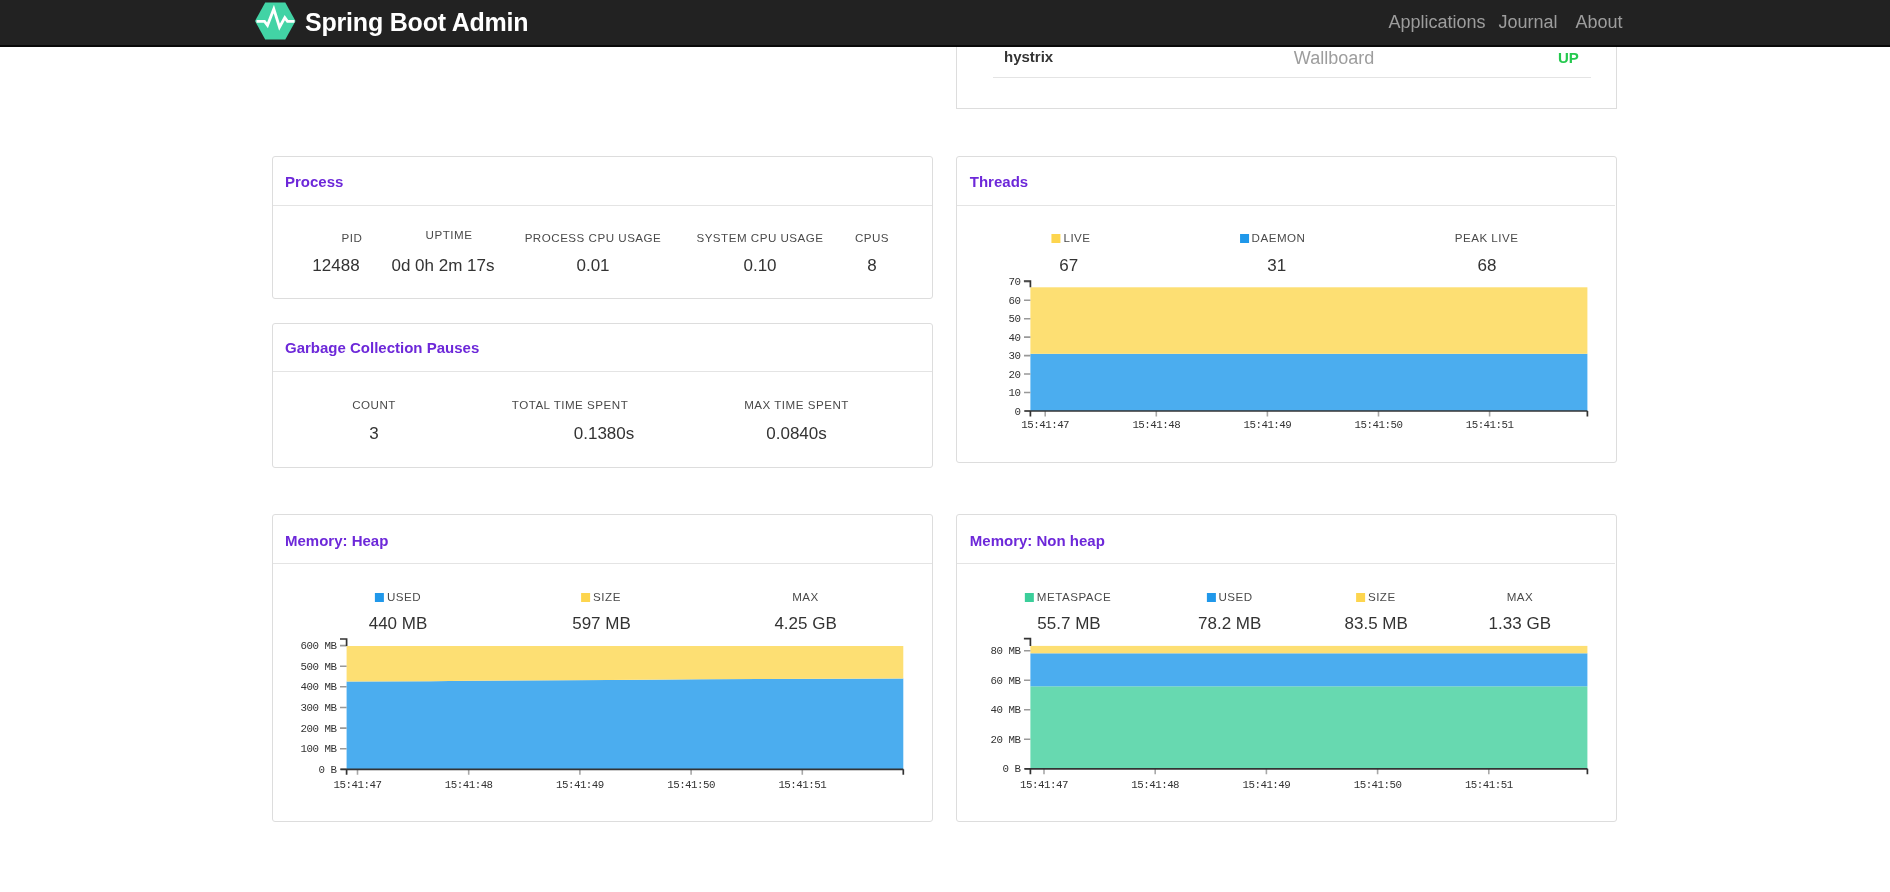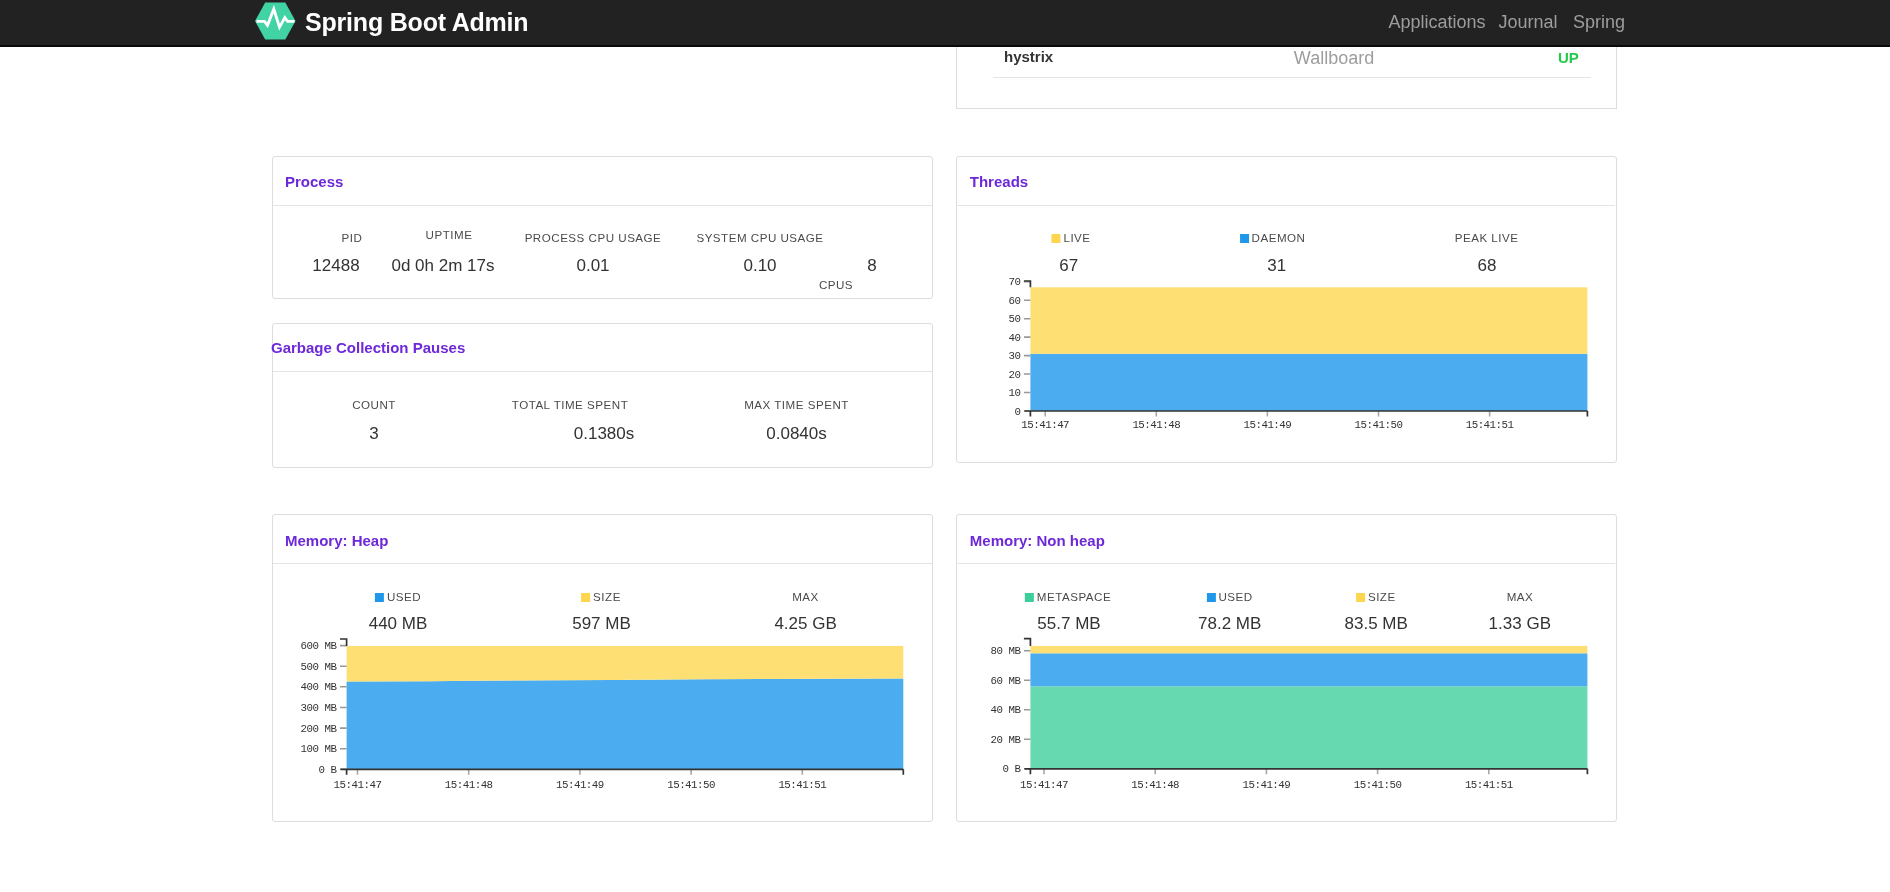--- a/index.html
+++ b/index.html
@@ -21,44 +21,44 @@
 
 <div class="abs" style="left:0;top:0;width:1890px;height:45px;background:#222;border-bottom:2px solid #090909;z-index:40;"></div>
 <svg style="left:255px;top:2px;z-index:45;" width="41" height="38" viewBox="0 0 41 38">
   <polygon points="0,19 10.2,0.4 30.3,0.4 40.5,19 30.3,37.6 10.2,37.6" fill="#42d3a5"></polygon>
   <path d="M1.5,19.4 H9.5 L12.5,23.3 L18.8,7 L24.5,25.2 L29.8,15.6 L32.5,19.4 H39.5" stroke="#fff" stroke-width="2.8" fill="none"></path>
 </svg>
 <div class="abs" style="left:305px;top:8px;font-size:25px;font-weight:bold;color:#fff;letter-spacing:-0.2px;z-index:45;">Spring Boot Admin</div>
 <div class="navlink" style="left:1334px;top:11.5px;margin-top:36px;">Wallboard</div>
 <div class="navlink" style="left:1437px;top:11.5px;">Applications</div>
 <div class="navlink" style="left:1528px;top:11.5px;">Journal</div>
-<div class="navlink" style="left:1599px;top:11.5px;">Spring</div>
+<div class="navlink" style="left:1599px;top:11.5px;">About</div>
 
 <div class="abs" style="left:955.5px;top:30px;width:659.5px;height:78px;background:#fff;border:1px solid #ddd;border-top:none;"></div>
 <div class="abs" style="left:1004px;top:48px;font-size:15px;font-weight:bold;color:#333;">hystrix</div>
 <div class="abs" style="left:1558px;top:49px;font-size:15px;font-weight:bold;color:#24c94e;">UP</div>
 <div class="sep" style="left:992.7px;top:76.7px;width:598px;"></div>
 
 <div class="panel" style="left:271.6px;top:155.8px;width:659px;height:141.5px;"></div>
 <div class="sep" style="left:272.6px;top:205.4px;width:659px;"></div>
 <div class="title" style="left:285px;top:173px;">Process</div>
 <div class="lab" style="left:336px;top:231px;margin-left:16px;">PID</div>
 <div class="lab" style="left:443px;top:228px;padding-left:12px;">UPTIME</div>
 <div class="lab" style="left:593px;top:231px;">PROCESS CPU USAGE</div>
 <div class="lab" style="left:760px;top:231px;">SYSTEM CPU USAGE</div>
-<div class="lab" style="left:836px;top:231px;margin-top:47px;">CPUS</div>
+<div class="lab" style="left:872px;top:231px;">CPUS</div>
 <div class="val" style="left:336px;top:255.5px;">12488</div>
 <div class="val" style="left:443px;top:255.5px;">0d 0h 2m 17s</div>
 <div class="val" style="left:593px;top:255.5px;">0.01</div>
 <div class="val" style="left:760px;top:255.5px;">0.10</div>
 <div class="val" style="left:872px;top:255.5px;">8</div>
 
 <div class="panel" style="left:271.6px;top:323.3px;width:659px;height:142.4px;"></div>
 <div class="sep" style="left:272.6px;top:371.2px;width:659px;"></div>
-<div class="title" style="left:271px;top:339.4px;">Garbage Collection Pauses</div>
+<div class="title" style="left:285px;top:339.4px;">Garbage Collection Pauses</div>
 <div class="lab" style="left:374px;top:397.6px;">COUNT</div>
 <div class="lab" style="left:570px;top:397.6px;">TOTAL TIME SPENT</div>
 <div class="lab" style="left:796.5px;top:397.6px;">MAX TIME SPENT</div>
 <div class="val" style="left:374px;top:423.8px;">3</div>
 <div class="val" style="left:570px;top:423.8px;margin-left:34px;">0.1380s</div>
 <div class="val" style="left:796.5px;top:423.8px;">0.0840s</div>
 
 <div class="panel" style="left:956px;top:155.8px;width:659.4px;height:305px;"></div>
 <div class="sep" style="left:957px;top:205.4px;width:658px;"></div>
 <div class="title" style="left:969.8px;top:173px;">Threads</div>

